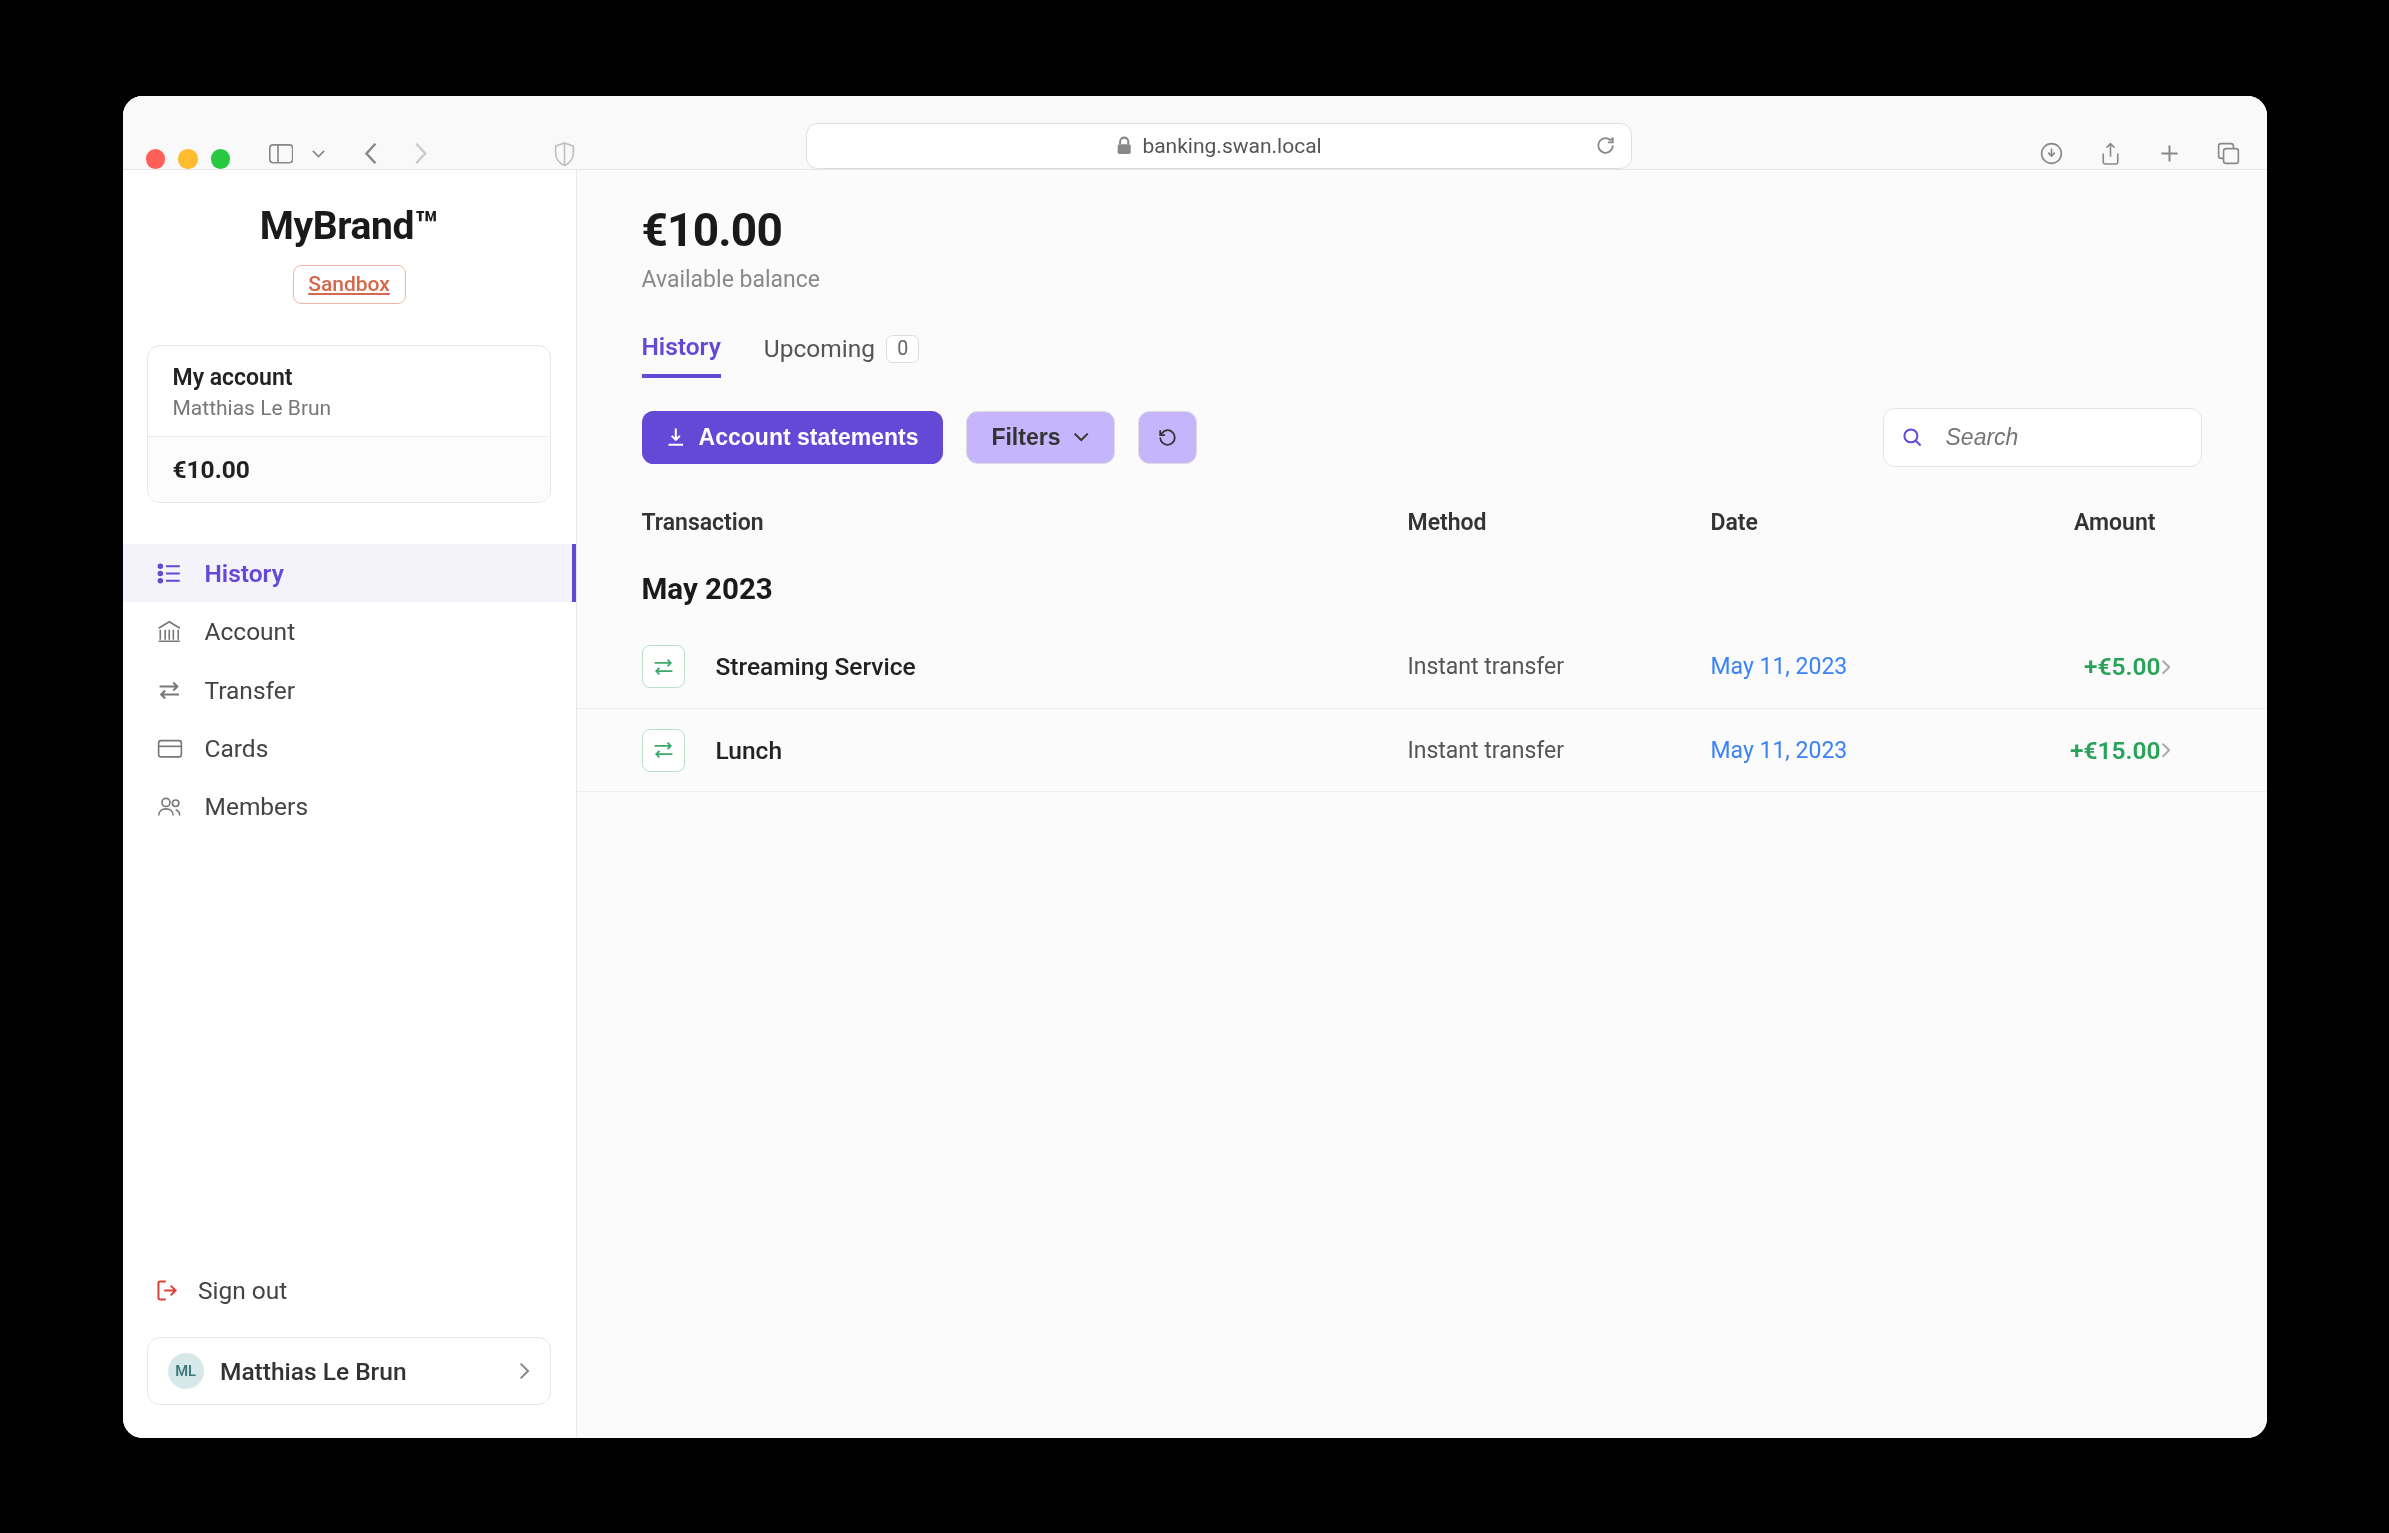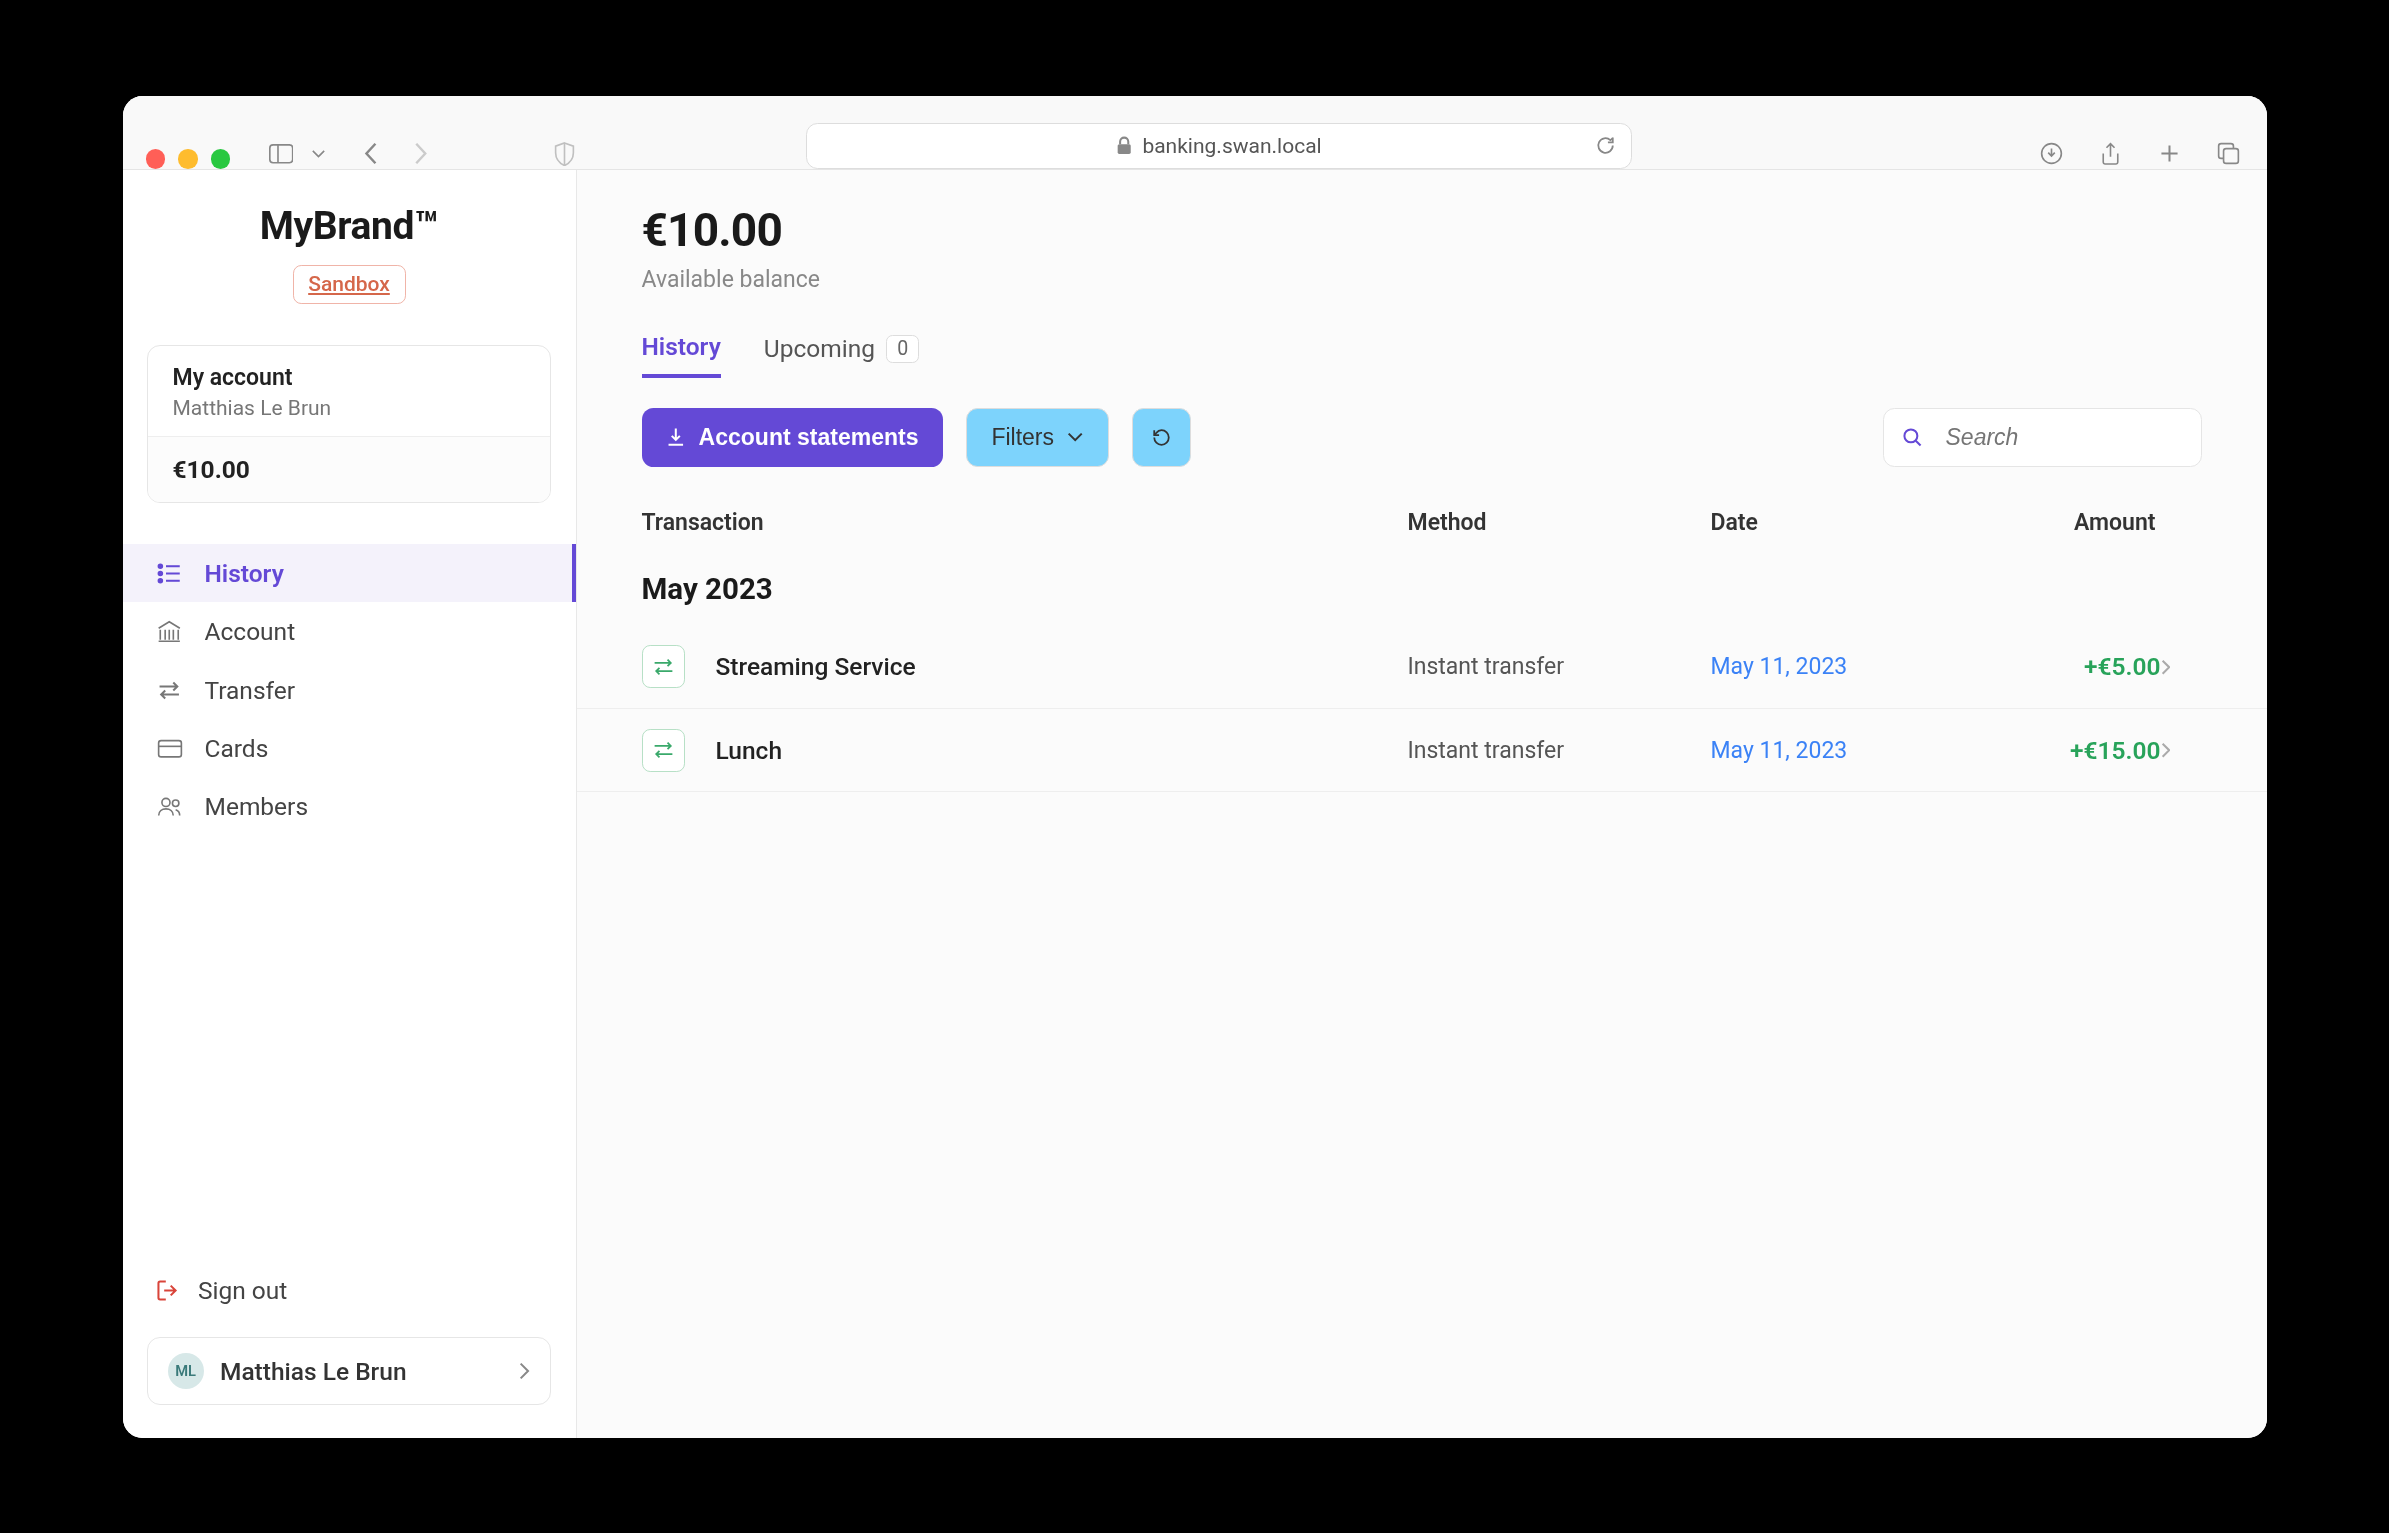--- a/index.html
+++ b/index.html
@@ -154,26 +154,26 @@
     .tab .count-badge {
       border: 0.8px solid #ddd; border-radius: 6.5px;
       padding: 1.6px 9.8px; font-size: 19.6px; color: #666;
       background: #fff;
     }
     .actions-row {
       display: flex; align-items: center; gap: 23px;
       padding: 29.5px 65px 29.5px;
     }
     .btn {
-      height: 59px; border-radius: 11.5px; font-size: 23px;
+      height: 53px; border-radius: 11.5px; font-size: 23px;
       display: inline-flex; align-items: center; gap: 13px;
       padding: 0 24.5px; cursor: pointer; font-weight: 600;
     }
     .btn-primary { background: #6449d6; color: #fff; border: none; }
-    .btn-outline { background: #7dd3fc; color: #333; border: 1.2px solid #ddd; font-weight: 400; }
+    .btn-outline { background: #c4b5fd; color: #333; border: 1.2px solid #ddd; font-weight: 700; }
     .btn-icon-only { width: 59px; padding: 0; justify-content: center; }
     .search-box {
       margin-left: auto;
       width: 319px; height: 59px;
       border: 1.2px solid #e5e5e5; border-radius: 11.5px;
       background: #fff;
       display: flex; align-items: center;
       padding: 0 18px; gap: 23px;
     }
     .search-box input {

